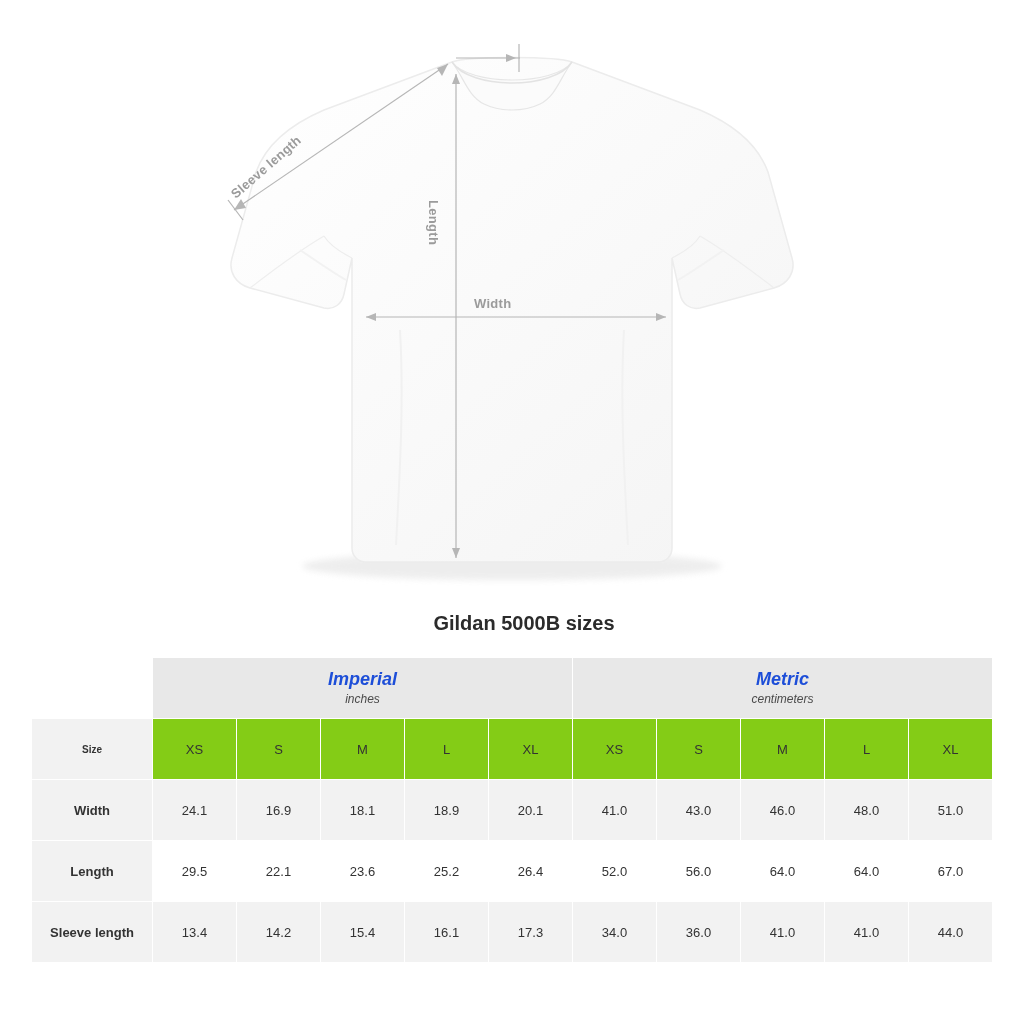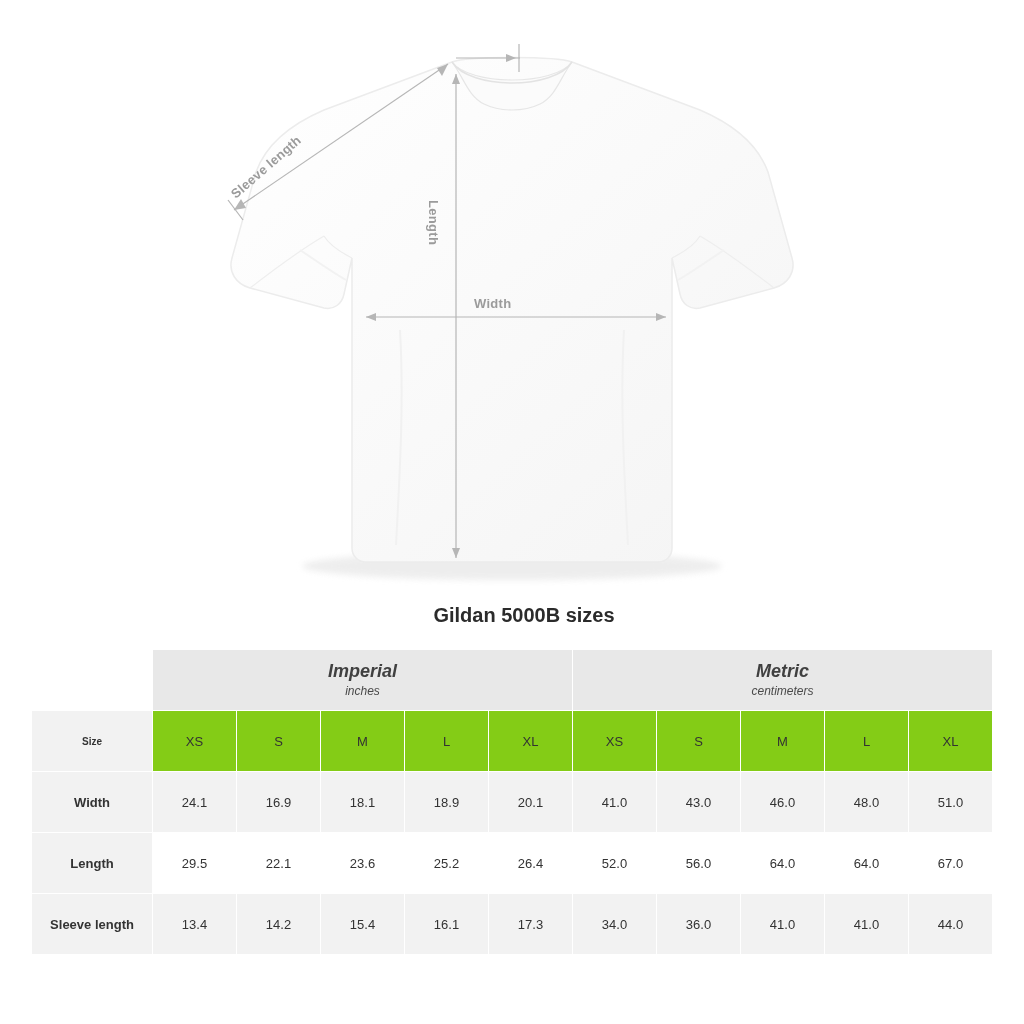--- a/index.html
+++ b/index.html
@@ -56,21 +56,21 @@
 
   
   .title-block {
     text-align: center;
     margin-top: 4px;
   }
   .chart-title {
     font-size: 20px;
     font-weight: bold;
     color: #2b2b2b;
-    margin: 4px 0 8px 0;
+    margin: 12px 0 8px 0;
     padding-left: 24px;
   }
   .chart-note {
     font-size: 12.5px;
     font-style: italic;
     color: #3a3a3a;
     margin: 0;
   }
 
   
@@ -95,21 +95,21 @@
   }
   
   .banner-cell {
     background: #e8e8e8;
     height: 86px;
   }
   .banner-title {
     font-size: 18px;
     font-style: italic;
     font-weight: bold;
-    color: #404040;
+    color: #1d4ed8;
     line-height: 1.1;
   }
   .banner-sub {
     font-size: 12px;
     font-style: italic;
     color: #4a4a4a;
     margin-top: 3px;
   }
   .banner-blank {
     background: #ffffff;

